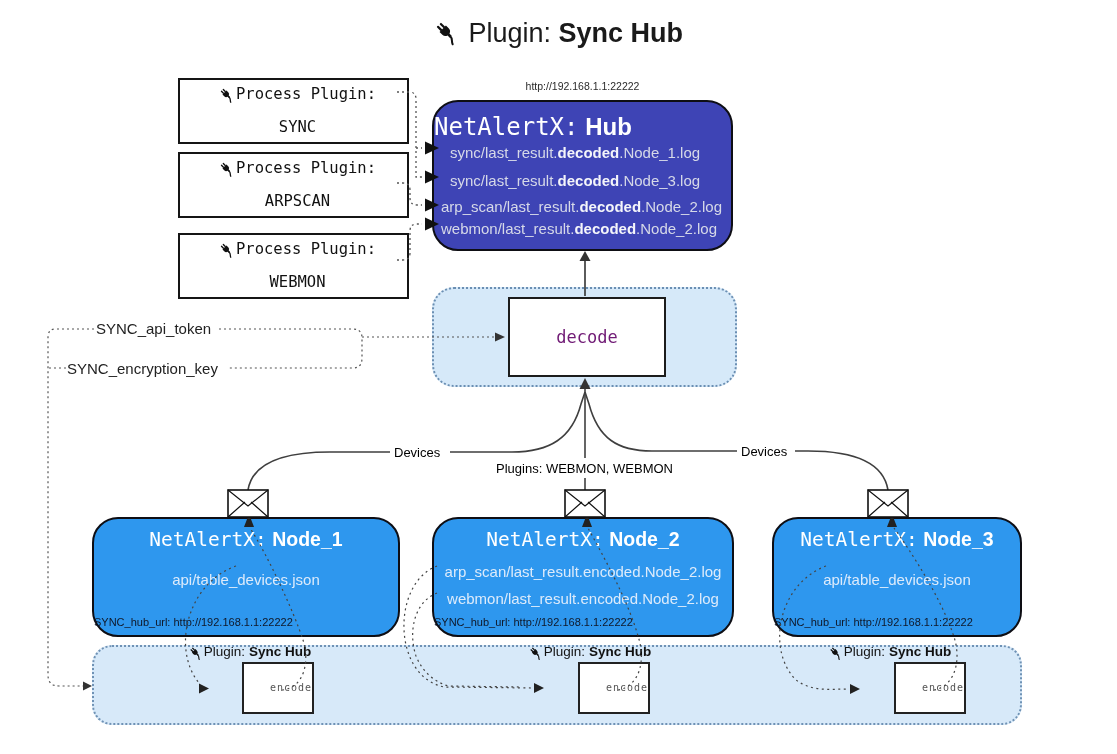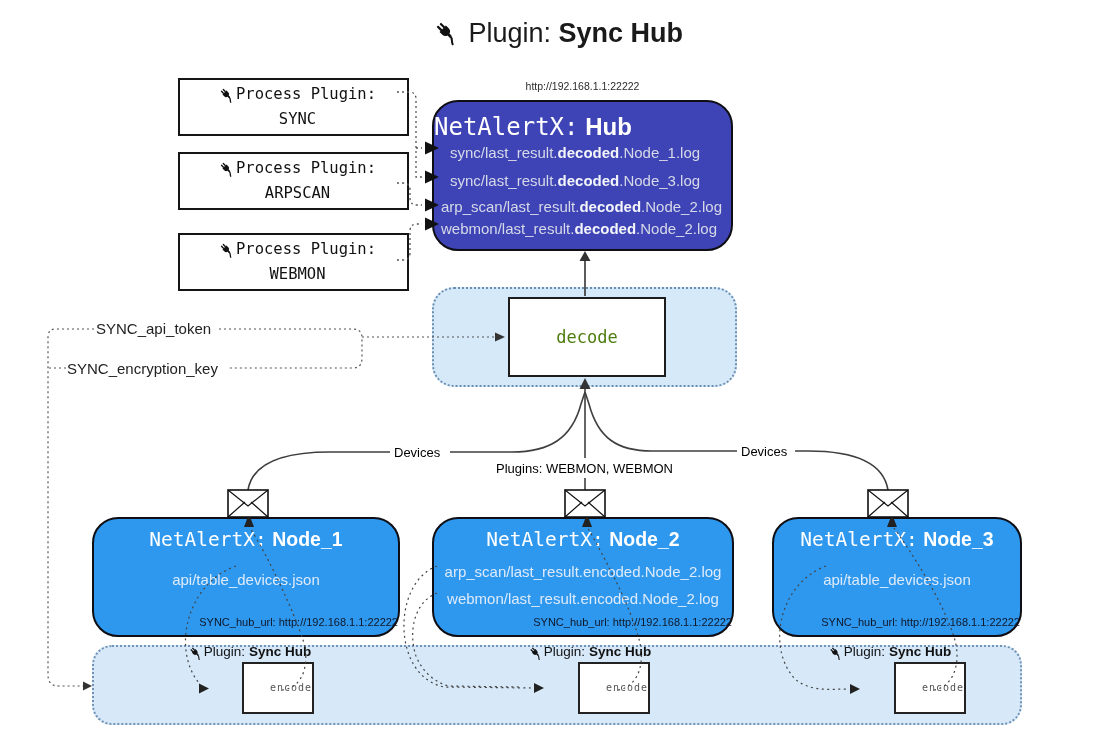--- a/index.html
+++ b/index.html
@@ -8,52 +8,52 @@
   .abs{position:absolute;}
   
   .title{left:0;right:0;top:18px;text-align:center;font-size:27px;color:#1a1a1a;}
   .title b{font-weight:bold;}
   .plug{vertical-align:-5px;}
   
   .pbox{left:178px;width:219px;background:#fff;border:2px solid #151515;
         font-family:"DejaVu Sans Mono",monospace;font-size:15.5px;color:#111;
         text-align:center;padding:5px 0 6px 8px;}
   .pbox .l1{white-space:nowrap;}
-  .pbox .l2{margin-top:6px;}
+  .pbox .l2{margin-top:14px;}
   
   .hub-url{left:432px;width:301px;top:80px;text-align:center;font-size:10.5px;color:#2b2b2b;}
   .hub{left:432px;top:100px;width:301px;height:151px;background:#3e44b5;
        border:2px solid #0e0e14;border-radius:26px;color:#fff;box-sizing:border-box;}
   .hub-title{position:absolute;top:11px;left:0;width:100%;text-align:left;font-size:24px;}
   .mono{font-family:"DejaVu Sans Mono",monospace;}
   .hub-line{position:absolute;font-size:15px;color:#d6d9e8;white-space:nowrap;}
   .hub-line b{color:#f4f5fa;}
   .hl1{top:42px;left:16px;} .hl2{top:70px;left:16px;}
   .hl3{top:96px;left:7px;}  .hl4{top:118px;left:7px;}
   
   .decode-wrap{left:432px;top:287px;width:305px;height:100px;background:#d6e9f9;
                border:2px dotted #6b8fb3;border-radius:22px;box-sizing:border-box;}
   .decode-box{left:508px;top:297px;width:158px;height:80px;background:#fff;
               border:2px solid #1c1c1c;box-sizing:border-box;text-align:center;
-              line-height:76px;font-family:"DejaVu Sans Mono",monospace;font-size:17px;color:#4d7c0f;}
+              line-height:76px;font-family:"DejaVu Sans Mono",monospace;font-size:17px;color:#701a75;}
   
   .setting{font-size:15px;color:#222;white-space:nowrap;}
   .lbl-api{left:96px;top:320px;} .lbl-key{left:67px;top:360px;}
   
   .edge-label{font-size:13px;color:#000000;white-space:nowrap;}
   .dev-l{left:394px;top:445px;} .dev-r{left:741px;top:444px;}
   .plg-c{left:432px;top:461px;width:305px;text-align:center;}
   
   .node{top:517px;height:120px;background:#2e97ee;border:2px solid #0e0e14;
         border-radius:26px;color:#fff;box-sizing:border-box;}
   .node1{left:92px;width:308px;} .node2{left:432px;width:302px;} .node3{left:772px;width:250px;}
   .node-title{position:absolute;top:9px;left:0;width:100%;text-align:center;font-size:19.5px;white-space:nowrap;}
   .node-file{position:absolute;left:0;width:100%;text-align:center;font-size:15px;color:#ddebfb;white-space:nowrap;}
   .nf-single{top:52px;} .nf-a{top:44px;} .nf-b{top:71px;}
-  .node-url{position:absolute;bottom:7px;left:0;width:100%;text-align:right;
+  .node-url{position:absolute;bottom:7px;left:0;width:100%;text-align:left;
             font-size:11px;color:#101828;}
   
   .band{left:92px;top:645px;width:930px;height:80px;background:#d7e9f9;
         border:2px dotted #6f92b5;border-radius:20px;box-sizing:border-box;}
   .enc-label{top:644px;font-size:13.5px;color:#111;white-space:nowrap;transform:translateX(-50%);}
   .enc-label b{font-weight:bold;}
   .el1{left:250px;} .el2{left:590px;} .el3{left:890px;}
   .enc-box{top:662px;width:72px;height:52px;background:#fff;border:2px solid #222;
            box-sizing:border-box;text-align:right;line-height:48px;
            font-family:"DejaVu Sans Mono",monospace;font-size:10px;color:#555;letter-spacing:1px;margin-left:32px;}

